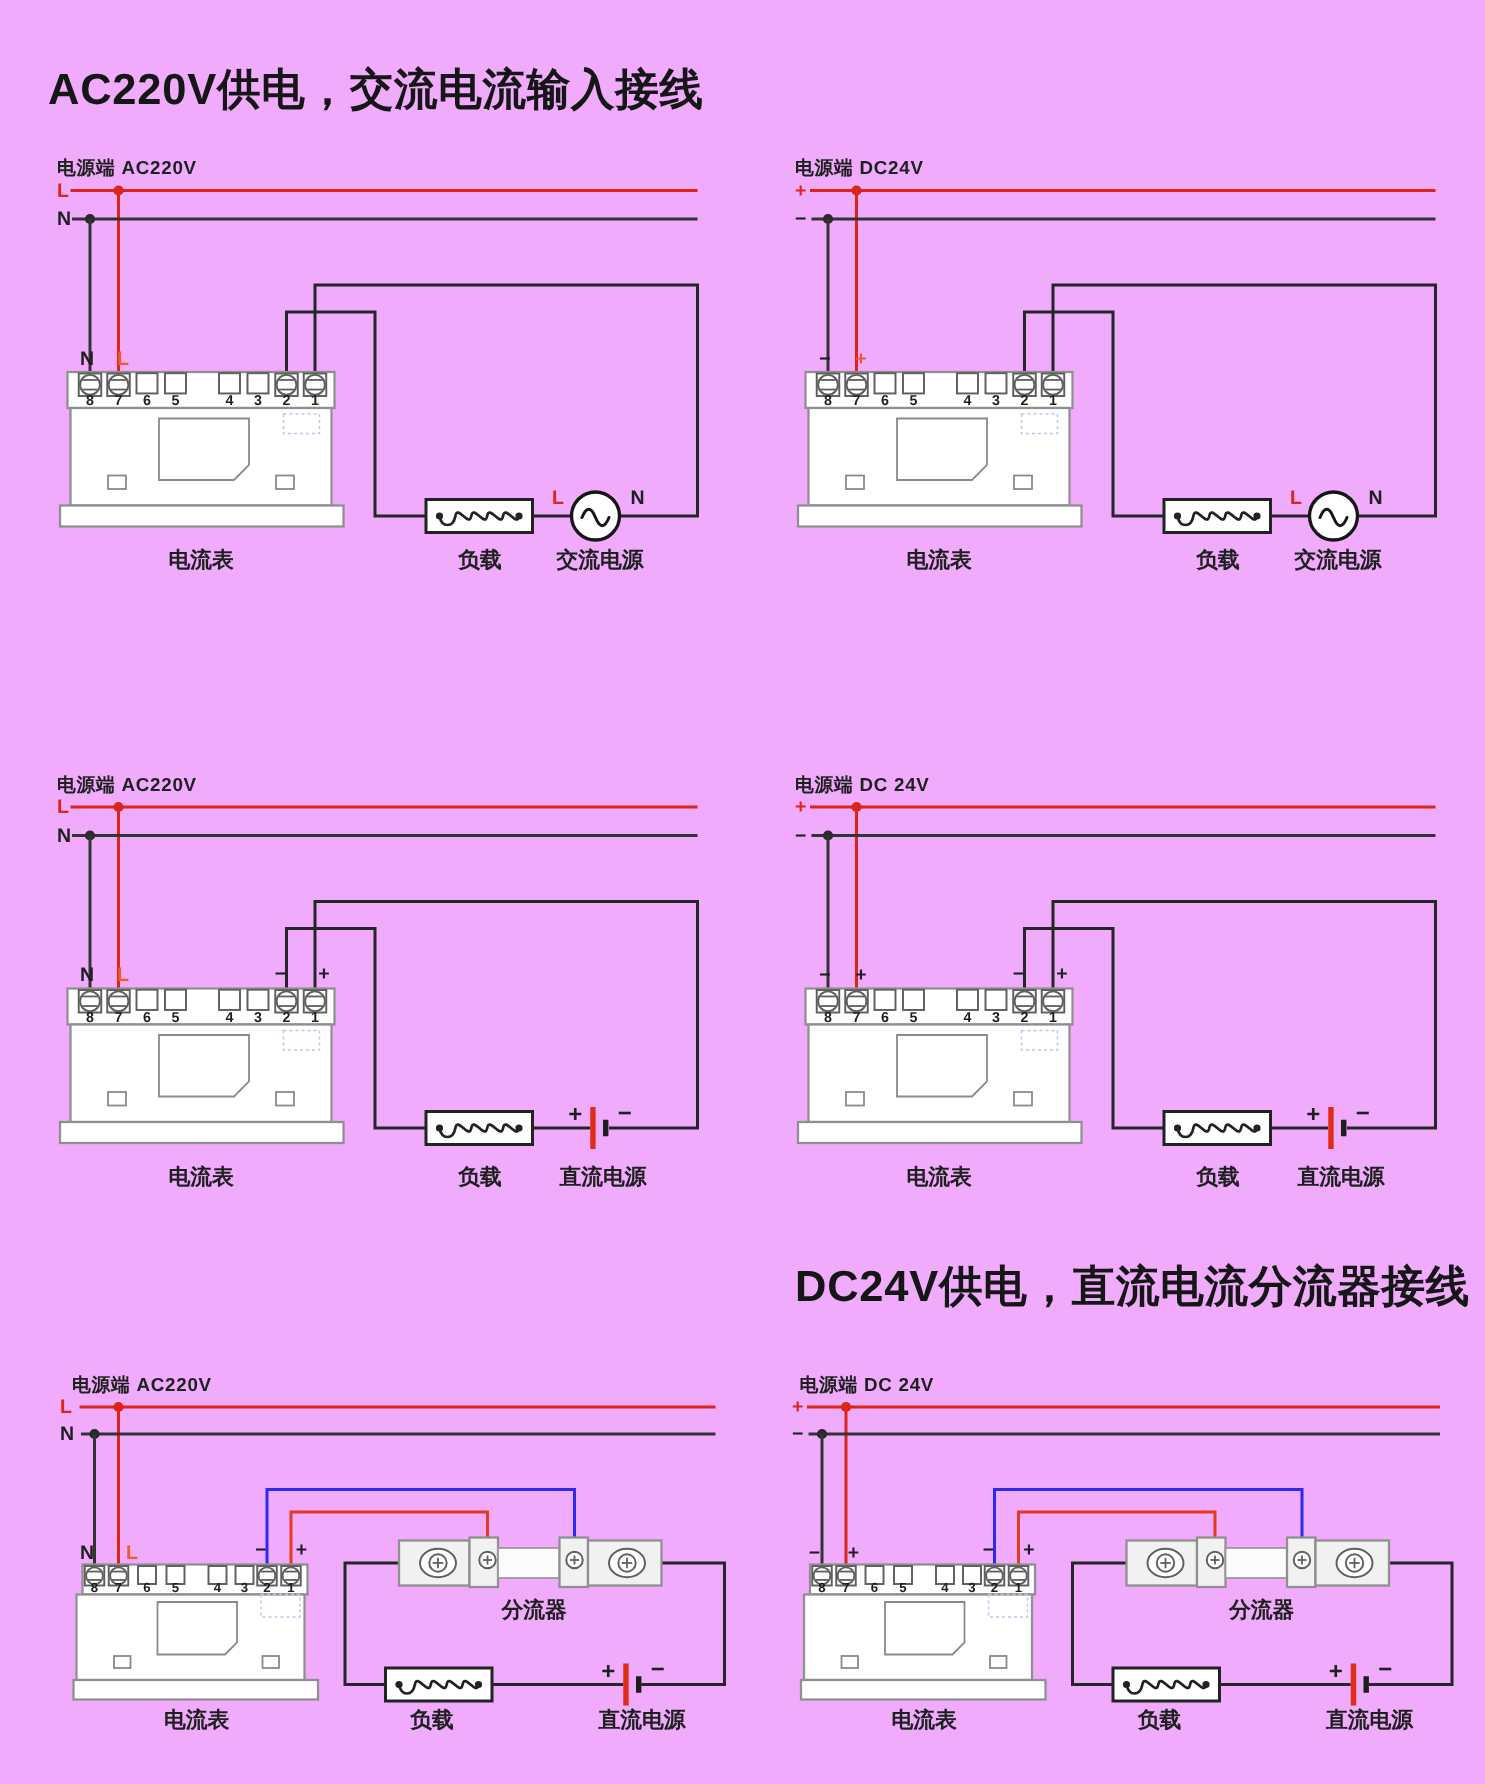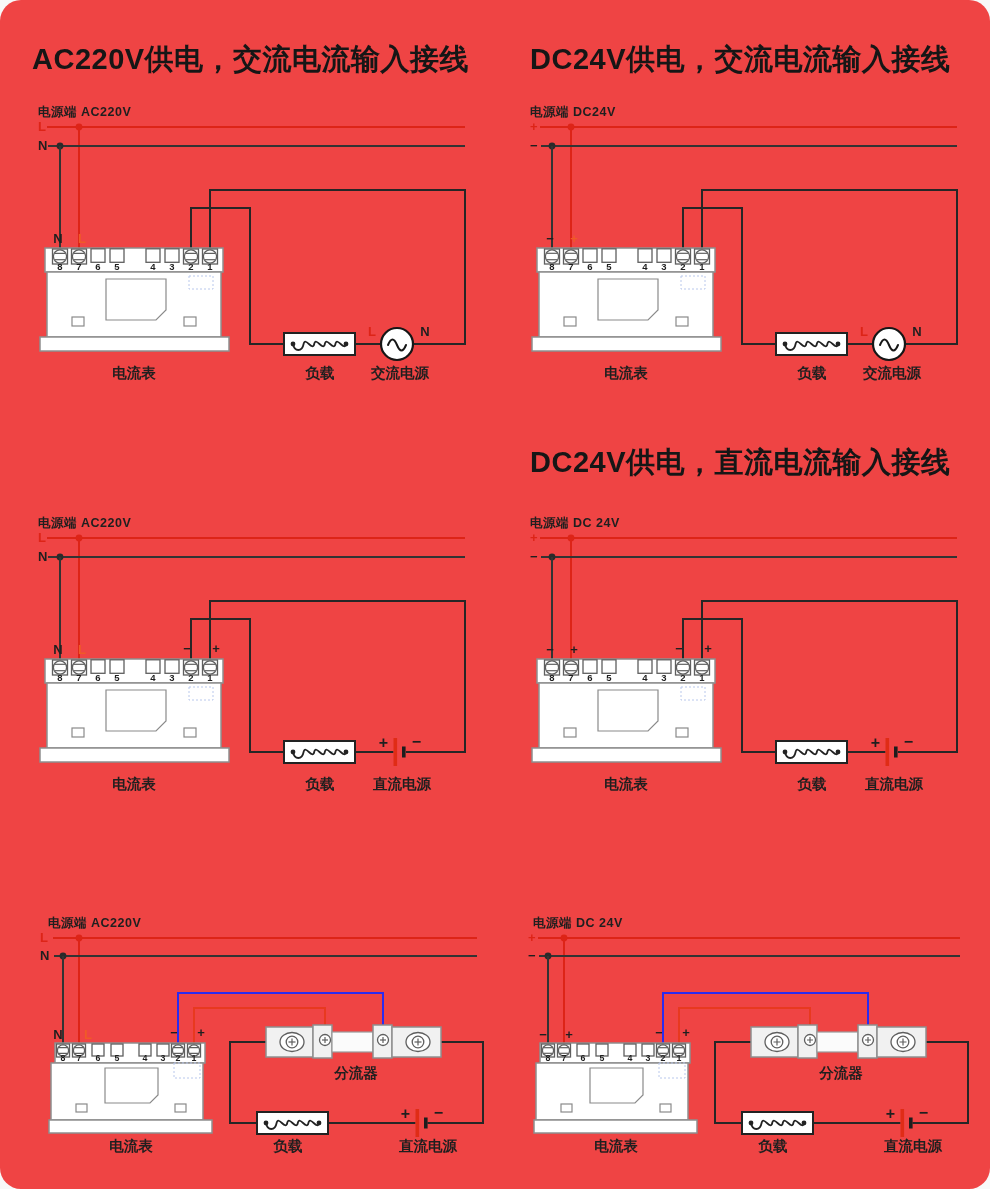--- a/index.html
+++ b/index.html
@@ -1,17 +1,17 @@
 <!DOCTYPE html>
 <html><head>
 <meta charset="utf-8">
 <style>
   html,body{margin:0;padding:0;background:#f8f8f8;}
-  .stage{position:relative;width:990px;height:1189px;background:#ef4444;overflow:hidden;
-         font-family:"Liberation Sans",sans-serif;border-radius:21px;}
+  .stage{position:relative;width:990px;height:1189px;background:#f0abfc;overflow:hidden;
+         font-family:"Liberation Sans",sans-serif;}
   .title{position:absolute;font-weight:700;font-size:29px;color:#161616;
          letter-spacing:.5px;white-space:nowrap;font-family:"Liberation Sans",sans-serif;}
   .t0{left:32px;top:40px}.t1{left:530px;top:40px}
   .t2{left:30px;top:443px}.t3{left:530px;top:443px}
   .t4{left:30px;top:838px}.t5{left:530px;top:838px}
   svg{position:absolute;left:0;top:0}
   svg text{font-family:"Liberation Sans",sans-serif;font-weight:700;fill:#1f1f1f}
   .pw{font-size:12.5px;letter-spacing:.5px}
   .tlbl{font-size:13px}
   .lbl{font-size:14.5px}
@@ -36,22 +36,21 @@
   .blkfill{fill:#f1f1f1;stroke:#8f8f8f;stroke-width:1.5}
   .barfill{fill:#fbfbfb;stroke:#9a9a9a;stroke-width:1.2}
   .loadbox{fill:#fff;stroke:#222;stroke-width:2}
 </style>
 </head>
 <body>
 
 <div class="stage">
 
   <div class="title t0">AC220V供电，交流电流输入接线</div>
-  <div class="title t1">DC24V供电，交流电流输入接线</div>
-  <div class="title t3">DC24V供电，直流电流输入接线</div>
+  <div class="title t5">DC24V供电，直流电流分流器接线</div>
 
   <svg width="990" height="1189" viewBox="0 0 990 1189">
     <defs>
       <g id="screw">
         <rect x="-7.5" y="-7.5" width="15" height="15" class="scr"></rect>
         <circle r="6.6" class="scr"></circle>
         <line x1="-5.2" y1="-3.2" x2="5.2" y2="-3.2" class="scrl"></line>
         <line x1="-5.2" y1="3.2" x2="5.2" y2="3.2" class="scrl"></line>
       </g>
       <g id="screw-sm">

